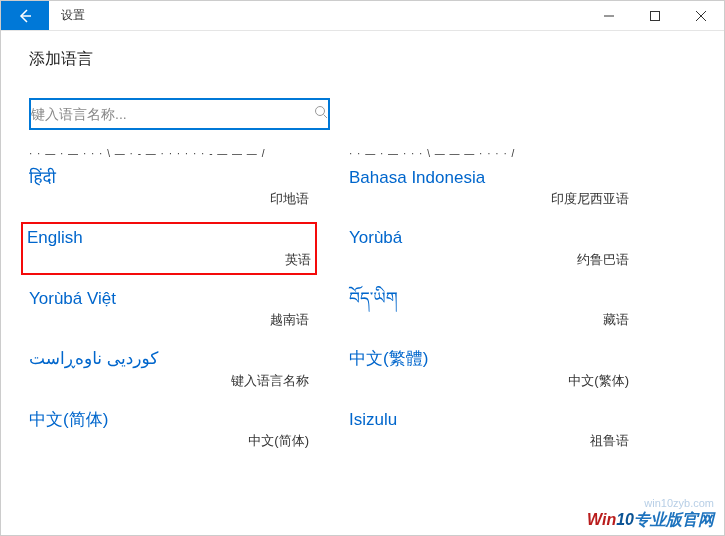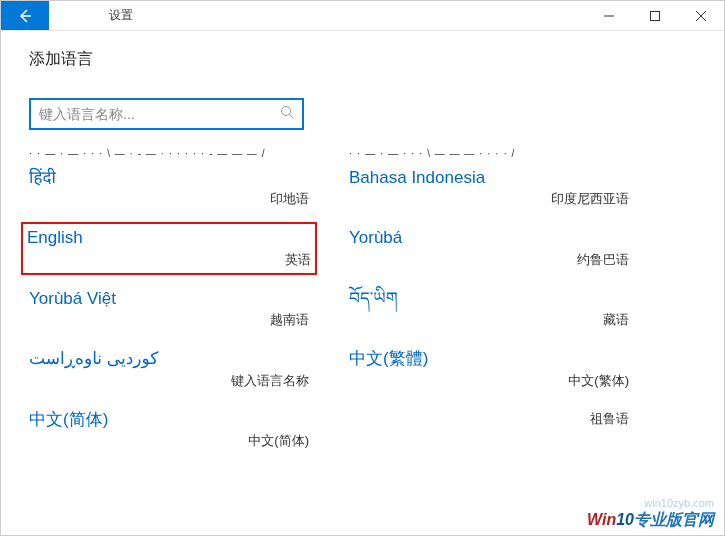--- a/index.html
+++ b/index.html
@@ -27,21 +27,20 @@
       justify-content: center;
       cursor: pointer;
     }
     .titlebar-title {
       padding-left: 12px;
       font-size: 12px;
       color: #333;
       display: flex;
       align-items: center;
       flex: 1;
-      margin-left: 48px;
     }
     .win-controls {
       display: flex;
     }
     .win-btn {
       width: 46px;
       display: flex;
       align-items: center;
       justify-content: center;
       cursor: pointer;
@@ -51,26 +50,26 @@
       padding: 18px 28px 0 28px;
     }
     .page-title {
       font-size: 16px;
       font-weight: 400;
       color: #222;
       margin-bottom: 28px;
       font-family: Liberation Mono, monospace;
     }
     .search-box {
-      width: 275px;
+      width: 301px;
       border: 2px solid #0078d7;
       height: 32px;
       display: flex;
       align-items: center;
-      padding: 0 8px;
+      padding: 0 0;
     }
     .search-input {
       border: none;
       outline: none;
       flex: 1;
       font-size: 14px;
       font-family: inherit;
       background: transparent;
     }
     .search-input::placeholder { color: #888; }
@@ -211,20 +210,21 @@
           </div>
           <div class="lang-item">
             <div class="lang-native">བོད་ཡིག</div>
             <div class="lang-local">藏语</div>
           </div>
           <div class="lang-item">
             <div class="lang-native">中文(繁體)</div>
             <div class="lang-local">中文(繁体)</div>
           </div>
           <div class="lang-item">
+            <div class="lang-native">Isizulu</div>
             <div class="lang-local">祖鲁语</div>
           </div>
         </div>
     </div>
   </div>
 </div>
 
 <div class="watermark">win10zyb.com</div>
 <div class="brand">
   <span class="win">Win</span><span>10</span><span class="rest">专业版官网</span>

